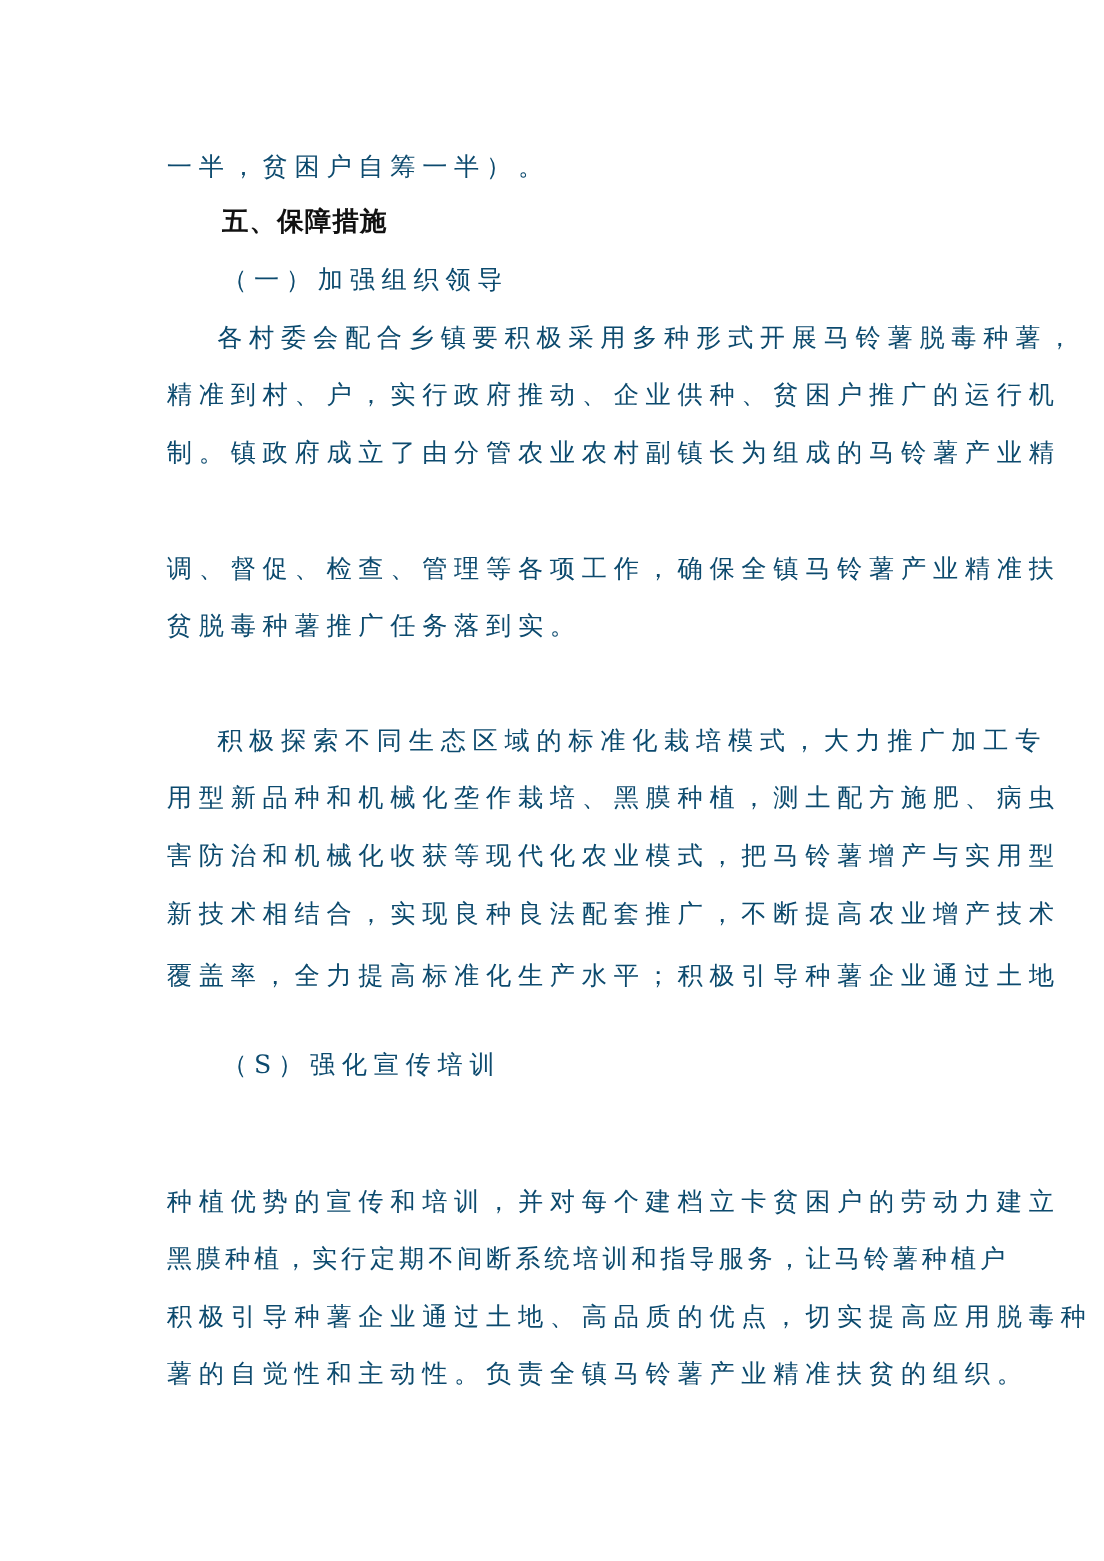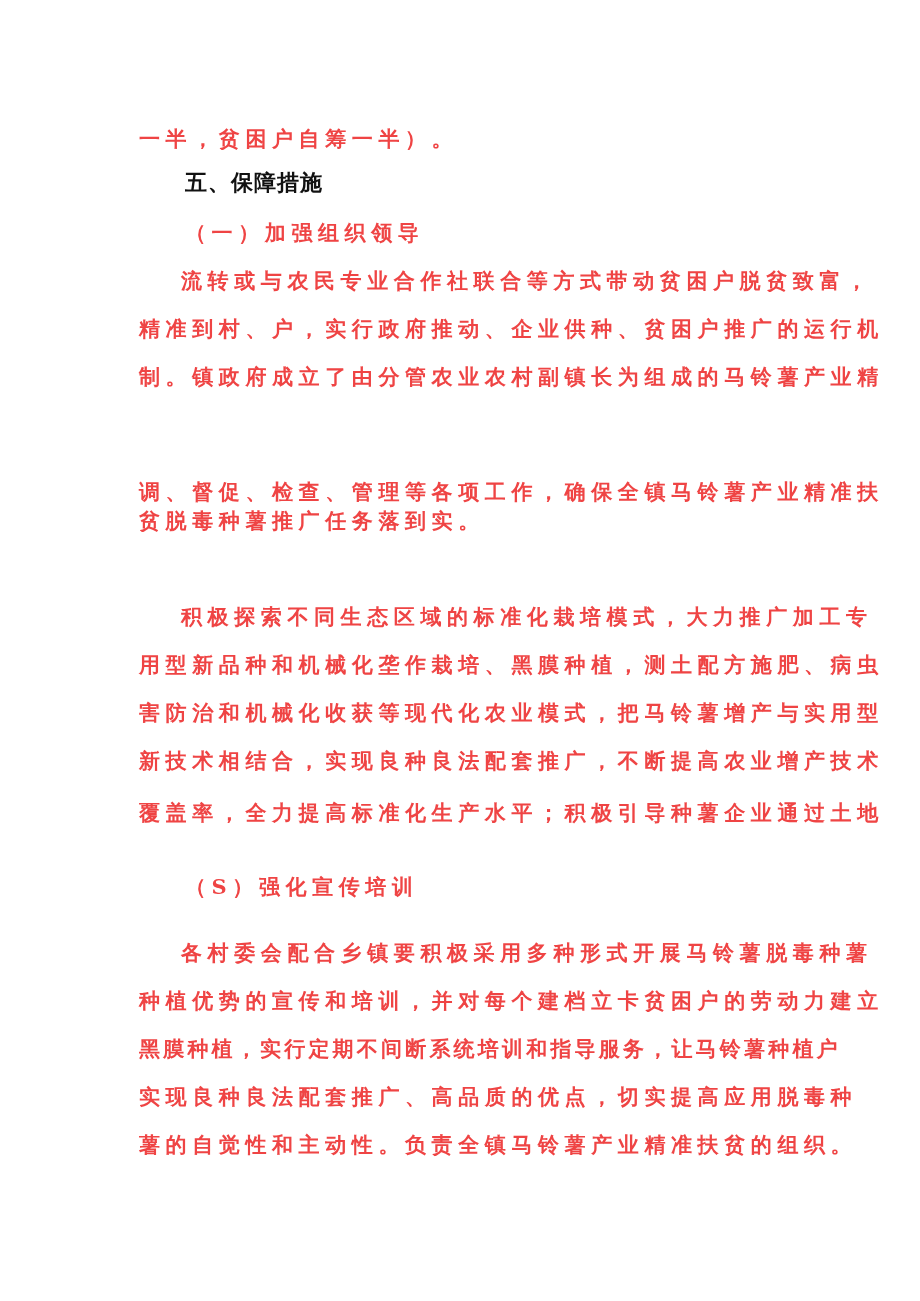--- a/index.html
+++ b/index.html
@@ -23,57 +23,55 @@
       height: 1301px;
     }
     .line {
       position: absolute;
       left: 139px;
       width: 660px;
       font-size: 21px;
       line-height: 28px;
       white-space: nowrap;
       letter-spacing: 5.6px;
-      color: #ef4444;
-      font-weight: bold;
+      color: #0c4a6e;
     }
     .indent {
       left: 181px;
     }
     .sub {
       left: 185px;
     }
     .heading {
       left: 185px;
-      font-family: Liberation Mono, monospace;
+      font-family: Liberation Sans, sans-serif;
       font-weight: bold;
       font-size: 22px;
       letter-spacing: 1px;
       color: #111111;
     }
     .tight {
       letter-spacing: 3.2px;
     }
   </style>
 </head>
 <body>
 
 <div class="page">
   <div class="line" style="top:125px">一半，贫困户自筹一半）。</div>
   <div class="line heading" style="top:171px">五、保障措施</div>
   <div class="line sub" style="top:219px">（一）加强组织领导</div>
-  <div class="line indent" style="top:267px">流转或与农民专业合作社联合等方式带动贫困户脱贫致富，</div>
+  <div class="line indent" style="top:267px">各村委会配合乡镇要积极采用多种形式开展马铃薯脱毒种薯，</div>
   <div class="line" style="top:315px">精准到村、户，实行政府推动、企业供种、贫困户推广的运行机</div>
   <div class="line" style="top:363px">制。镇政府成立了由分管农业农村副镇长为组成的马铃薯产业精</div>
-  <div class="line" style="top:478px">调、督促、检查、管理等各项工作，确保全镇马铃薯产业精准扶</div>
+  <div class="line" style="top:460px">调、督促、检查、管理等各项工作，确保全镇马铃薯产业精准扶</div>
   <div class="line" style="top:507px">贫脱毒种薯推广任务落到实。</div>
   <div class="line" style="top:651px">用型新品种和机械化垄作栽培、黑膜种植，测土配方施肥、病虫</div>
   <div class="line indent" style="top:603px">积极探索不同生态区域的标准化栽培模式，大力推广加工专</div>
   <div class="line" style="top:699px">害防治和机械化收获等现代化农业模式，把马铃薯增产与实用型</div>
   <div class="line" style="top:747px">新技术相结合，实现良种良法配套推广，不断提高农业增产技术</div>
   <div class="line" style="top:799px">覆盖率，全力提高标准化生产水平；积极引导种薯企业通过土地</div>
   <div class="line sub" style="top:873px">（S）强化宣传培训</div>
-  <div class="line indent" style="top:939px">各村委会配合乡镇要积极采用多种形式开展马铃薯脱毒种薯</div>
   <div class="line" style="top:987px">种植优势的宣传和培训，并对每个建档立卡贫困户的劳动力建立</div>
   <div class="line tight" style="top:1035px">黑膜种植，实行定期不间断系统培训和指导服务，让马铃薯种植户</div>
-  <div class="line" style="top:1083px">实现良种良法配套推广、高品质的优点，切实提高应用脱毒种</div>
+  <div class="line" style="top:1083px">积极引导种薯企业通过土地、高品质的优点，切实提高应用脱毒种</div>
   <div class="line" style="top:1131px">薯的自觉性和主动性。负责全镇马铃薯产业精准扶贫的组织。</div>
 </div>
 
 </body></html>

